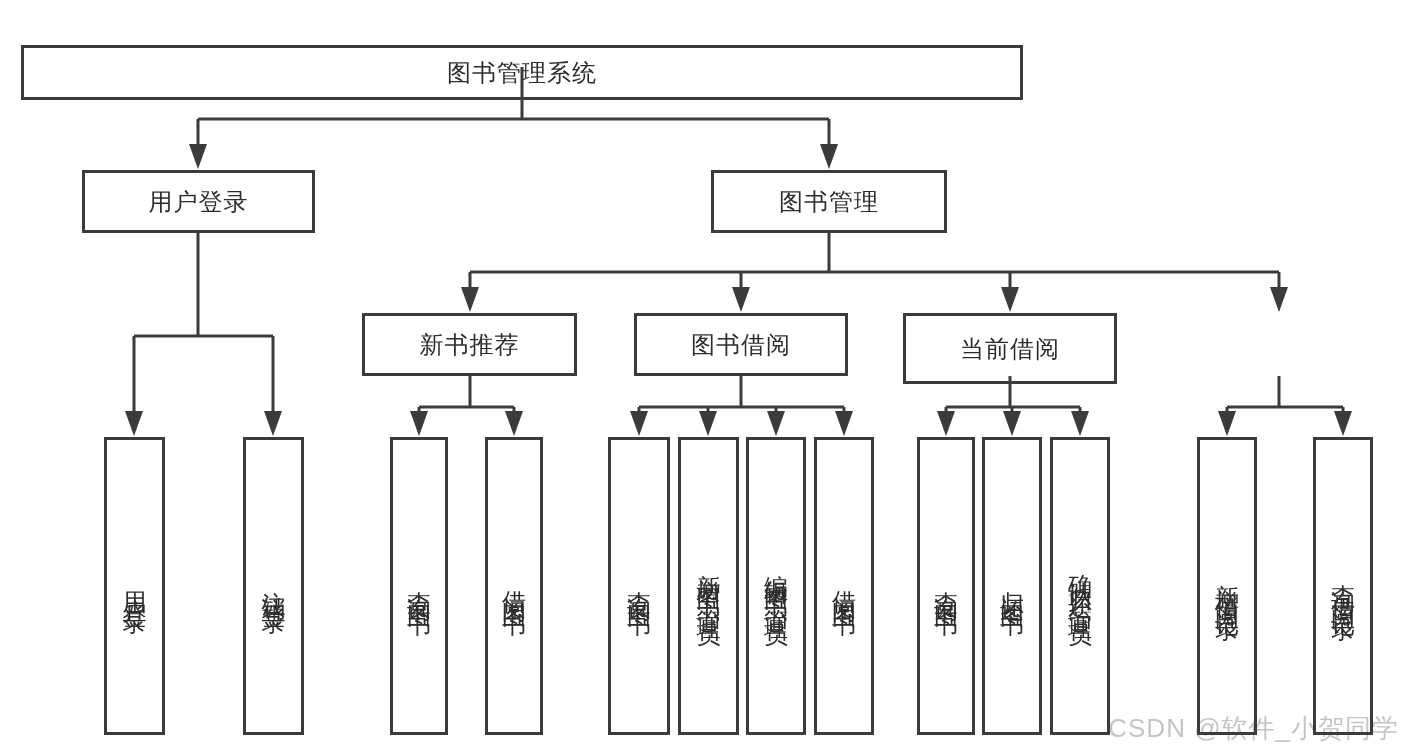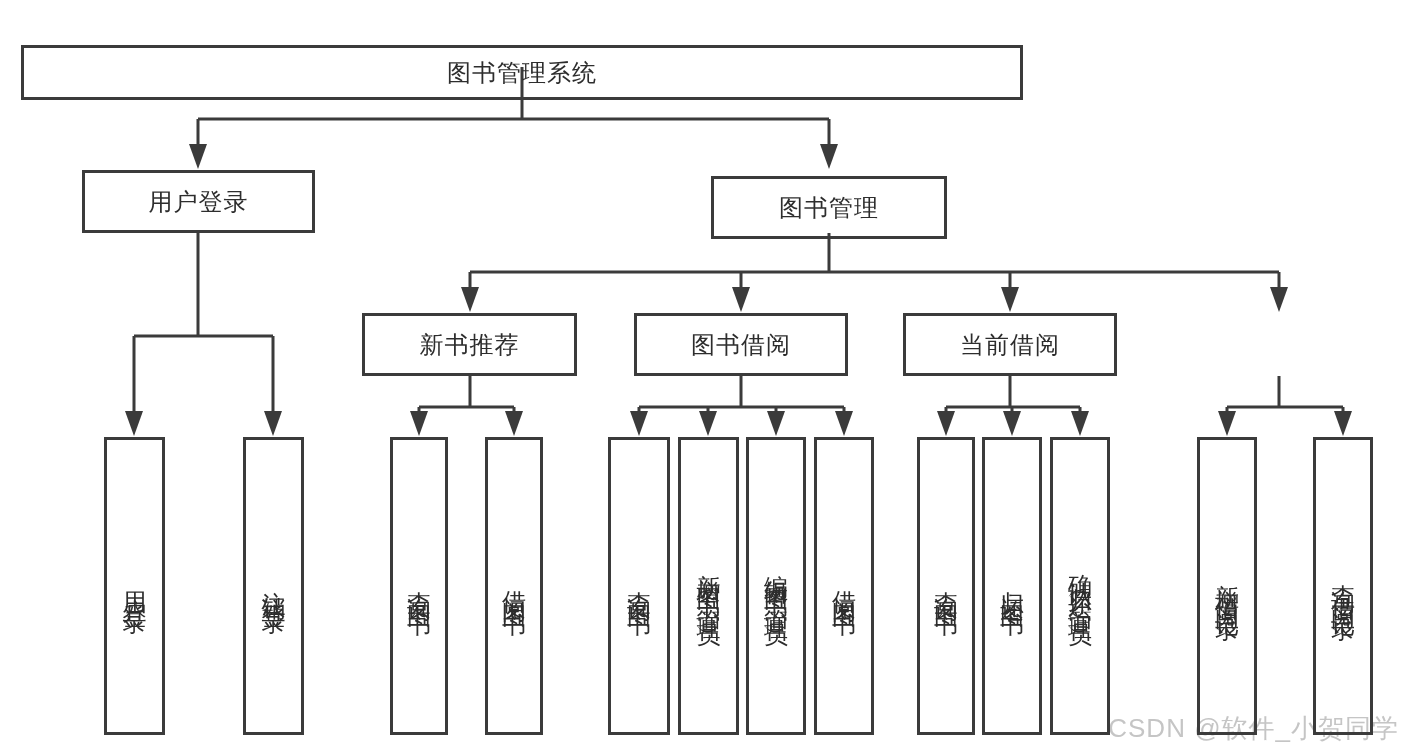--- a/index.html
+++ b/index.html
@@ -43,24 +43,24 @@
   .leaf .lbl{
     writing-mode:vertical-rl;
     text-orientation:mixed;
     letter-spacing:7px;
     line-height:1;
     white-space:nowrap;
   }
   
   .n-root           {left:21px;  top:13px;  width:1002px; height:55px;margin-top:32px;}
   .n-user-login     {left:82px;  top:170px; width:233px;  height:63px;}
-  .n-book-mgmt      {left:711px; top:176px; width:236px;  height:63px;}
+  .n-book-mgmt      {left:711px; top:170px; width:236px;  height:63px;}
   .n-new-books      {left:362px; top:313px; width:215px;  height:63px;}
   .n-book-borrow    {left:634px; top:313px; width:214px;  height:63px;}
-  .n-current-borrow {left:903px; top:313px; width:214px;  height:63px;}
+  .n-current-borrow {left:903px; top:313px; width:214px;  height:71px;}
   .n-borrow-records {left:1173px;top:313px; width:212px;  height:63px;}
   .leaf{top:437px;height:298px;}
   .l-user-login   {left:104px; width:61px;}
   .l-logout       {left:243px; width:61px;}
   .l-nb-query     {left:390px; width:58px;}
   .l-nb-borrow    {left:485px; width:58px;}
   .l-bb-query     {left:608px; width:62px;}
   .l-bb-add       {left:678px; width:61px;}
   .l-bb-edit      {left:746px; width:60px;}
   .l-bb-borrow    {left:814px; width:60px;}

